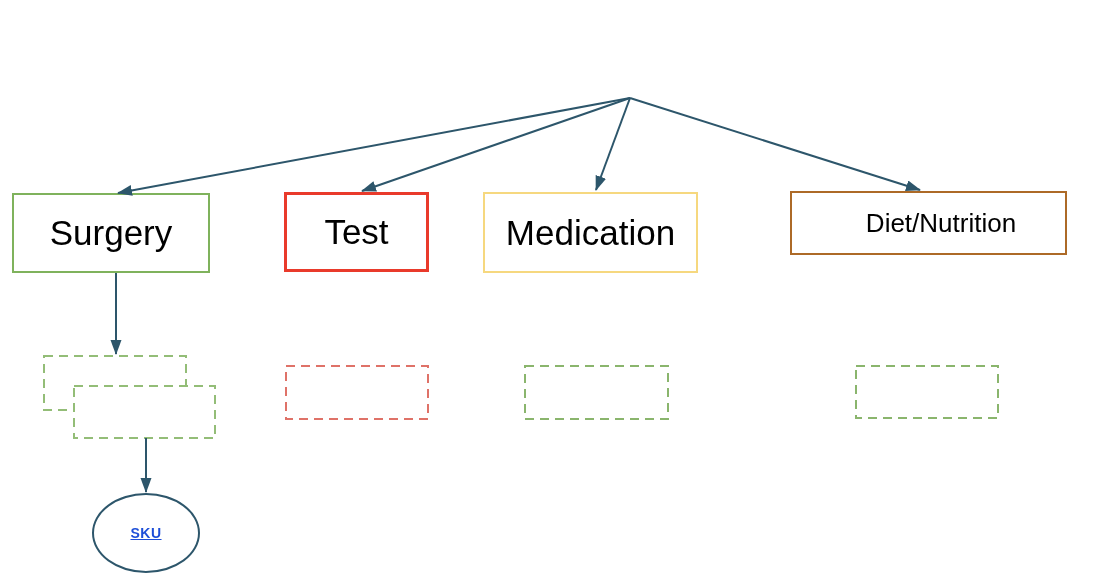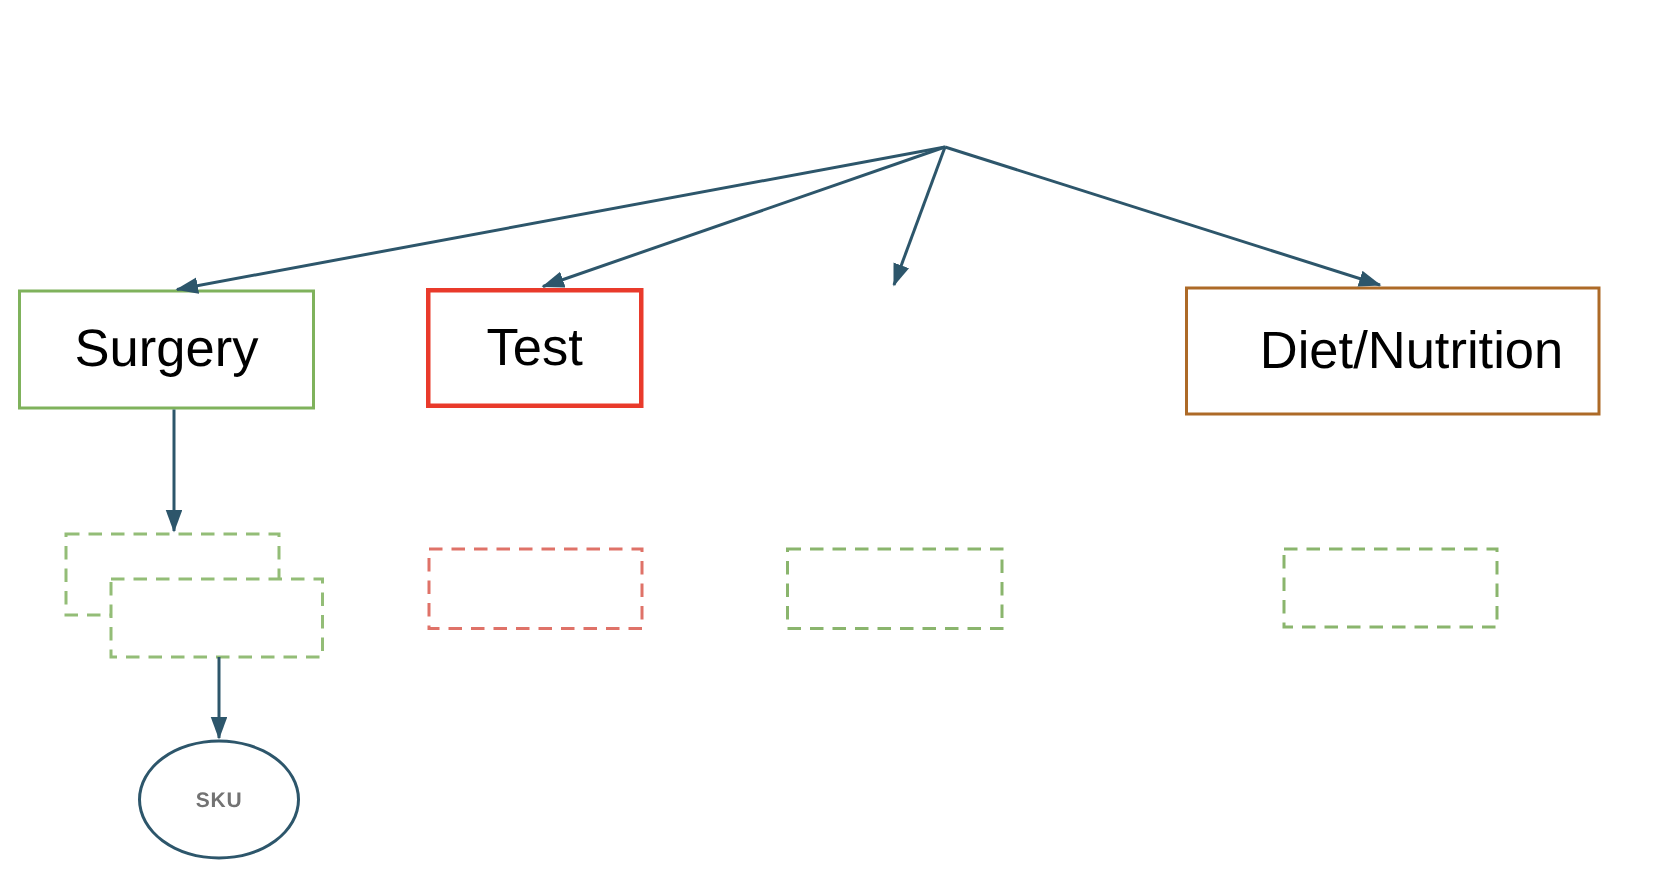--- a/index.html
+++ b/index.html
@@ -20,21 +20,21 @@
     align-items: center;
     justify-content: center;
     color: #000000;
     text-align: center;
     z-index: 1;
   }
   #node-title      { left: 230px; top: 20px;  width: 806px; height: 78px; border-width: 3px; font-size: 30px; }
   #node-surgery    { left: 12px;  top: 193px; width: 198px; height: 80px; border-width: 2px; font-size: 35px; }
   #node-test       { left: 284px; top: 192px; width: 145px; height: 80px; border-width: 3px; font-size: 35px; }
   #node-medication { left: 483px; top: 192px; width: 215px; height: 81px; border-width: 2px; font-size: 35px; }
-  #node-diet       { left: 790px; top: 191px; width: 277px; height: 86px; border-width: 2px; font-size: 35px; padding-left: 25px; }
+  #node-diet       { left: 790px; top: 191px; width: 277px; height: 64px; border-width: 2px; font-size: 26px; padding-left: 25px; }
   #node-sku {
     left: 92px; top: 493px; width: 108px; height: 80px;
     border-width: 2px; border-radius: 50%;
     font-size: 14px; font-weight: bold; letter-spacing: 0.5px;
   }
   svg.overlay {
     position: absolute;
     left: 0; top: 0;
     z-index: 2;
     pointer-events: none;
@@ -43,25 +43,26 @@
 </head>
 <body>
 
 <div class="canvas">
 
 
   <div class="node" id="node-surgery" style="border-color: rgb(127, 178, 92);">Surgery</div>
 
   <div class="node" id="node-test" style="border-color: rgb(233, 58, 43);">Test</div>
 
+  <div class="node" id="node-medication" style="border-color: rgb(246, 216, 127);">Medication</div>
 
   <div class="node" id="node-diet" style="border-color: rgb(173, 106, 39);">Diet/Nutrition</div>
 
   <div class="node" id="node-sku" style="border-color: rgb(45, 86, 107);">
-    <span style="color: #737373;">SKU</span>
+    <span style="color: #1d4ed8; text-decoration: underline;">SKU</span>
   </div>
 
   <svg class="overlay" width="1118" height="582" viewBox="0 0 1118 582">
     <defs>
       <marker id="arrowhead" markerUnits="userSpaceOnUse" markerWidth="16" markerHeight="12" refX="14" refY="5.5" orient="auto">
         <path d="M0,0 L15,5.5 L0,11 Z" fill="#2d566b"></path>
       </marker>
     </defs>
 
     <line x1="630" y1="98" x2="118" y2="193" stroke-width="2" marker-end="url(#arrowhead)" stroke="#2d566b"></line>

